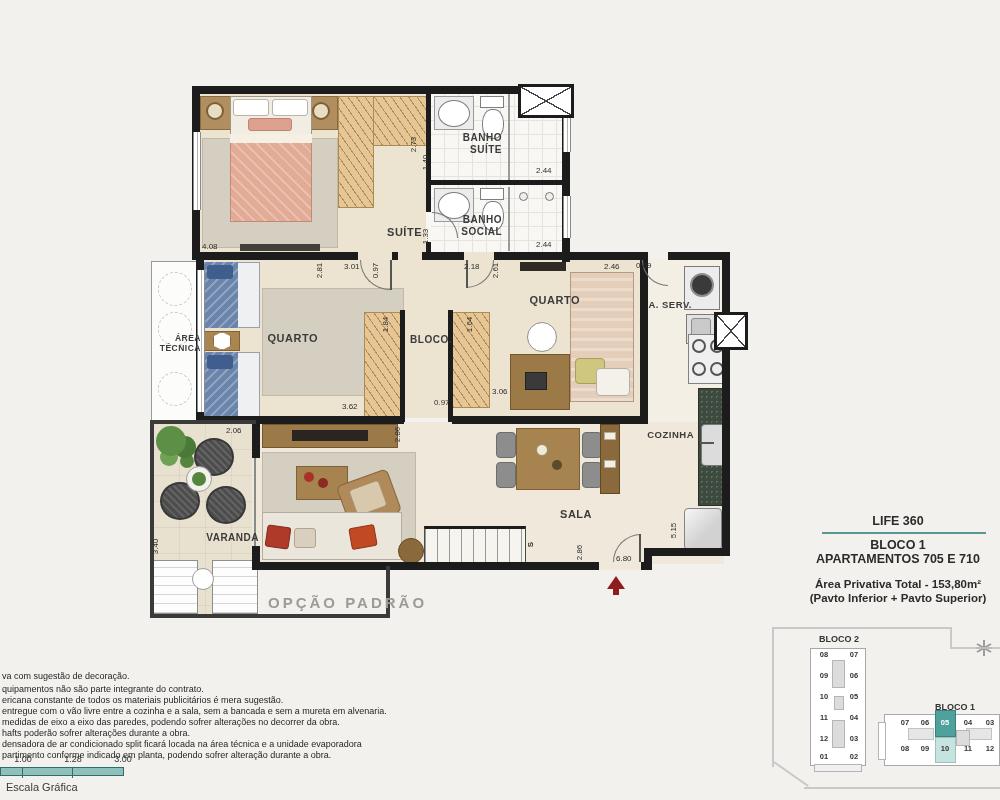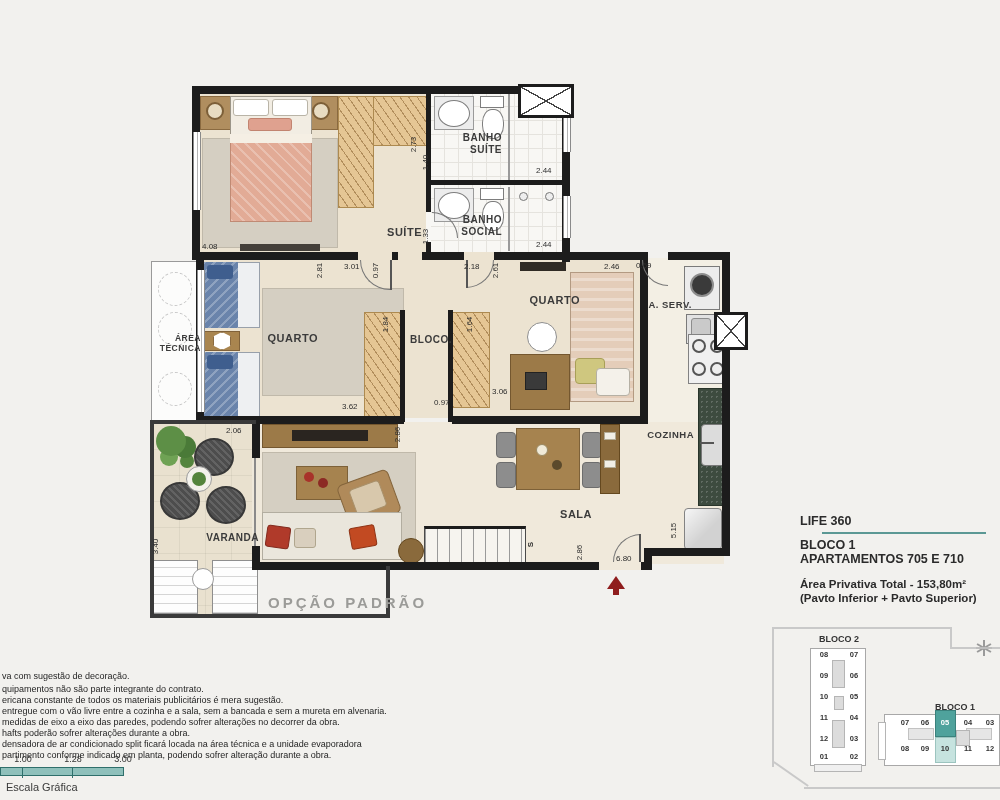--- a/index.html
+++ b/index.html
@@ -41,21 +41,21 @@
     background-image:repeating-linear-gradient(45deg,rgba(255,255,255,.12) 0 2px,transparent 2px 5px);}
   .lounger{position:absolute;background:#fdfdfd;border:1px solid #8e8e8e;
     background-image:repeating-linear-gradient(0deg,#d5d5d5 0 1px,transparent 1px 9px);}
   .hexdot{position:absolute;width:32px;height:32px;border:1px dashed #c9c9c9;border-radius:50%;}
   .toilet-bowl{position:absolute;background:#fff;border:1px solid #7d7d7d;border-radius:45%;}
   .sink-oval{position:absolute;background:#fff;border:1px solid #7d7d7d;border-radius:50%;}
   .burner{position:absolute;width:10px;height:10px;border:2px solid #555;border-radius:50%;background:#eee;}
   .kp-num{position:absolute;width:16px;text-align:center;font-size:7.5px;font-weight:bold;color:#333;}
   .kp-line{position:absolute;background:#c9c9c9;}
   .note-line{position:absolute;left:2px;font-size:9px;color:#1f1f1f;white-space:nowrap;}
-  .info-line{position:absolute;left:800px;width:196px;text-align:left;font-weight:bold;color:#2b2b2b;}
+  .info-line{position:absolute;left:800px;width:196px;text-align:center;font-weight:bold;color:#2b2b2b;}
 </style>
 </head>
 <body>
 
 <div id="page">
 
   <div class="floor beige" style="left:198px;top:92px;width:230px;height:162px"></div>
   <div class="floor tilefloor" style="left:430px;top:92px;width:134px;height:90px"></div>
   <div class="floor tilefloor" style="left:430px;top:184px;width:134px;height:70px"></div>
   <div class="floor beige" style="left:202px;top:258px;width:440px;height:160px"></div>

